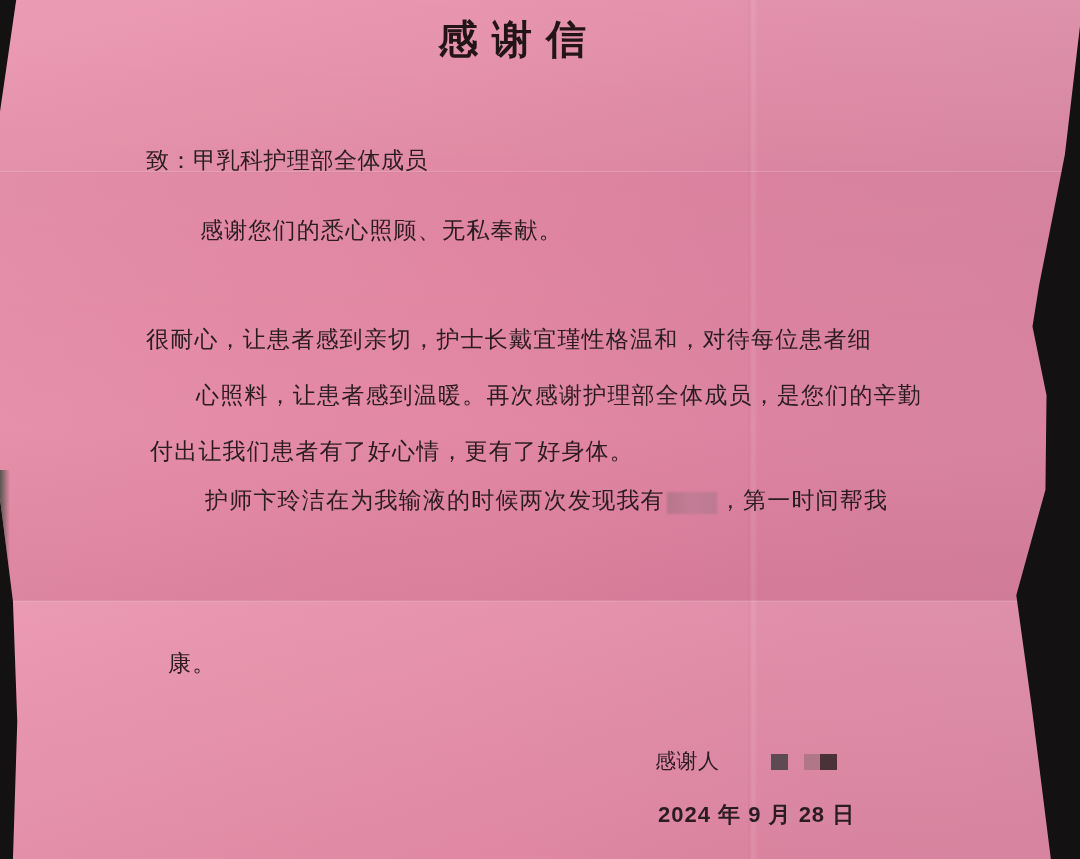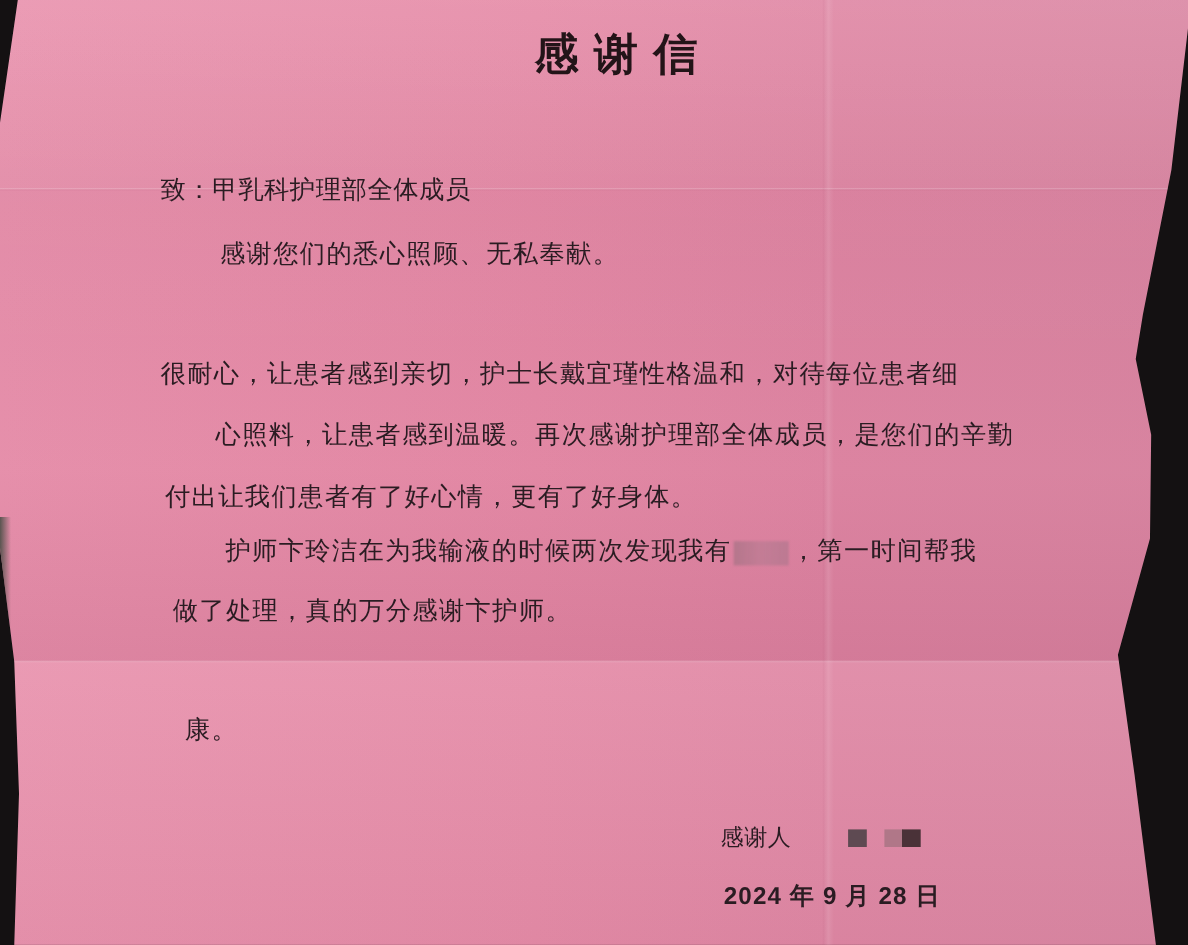--- a/index.html
+++ b/index.html
@@ -101,30 +101,29 @@
 
     .text {
       position: absolute;
       color: #2a1c22;
       font-family: "DejaVu Sans", "Liberation Sans", sans-serif;
       white-space: nowrap;
       letter-spacing: 0.5px;
     }
     .title {
       left: 438px;
-      top: 22px;
+      top: 12px;
       font-size: 40px;
       font-weight: bold;
       letter-spacing: 14px;
       color: #231418;
-      margin-left: 48px;
     }
     .salutation {
       left: 146px;
-      top: 157px;
+      top: 145px;
       font-size: 23px;
     }
     .para {
       font-size: 23px;
       letter-spacing: 1.2px;
       font-family: Liberation Serif, serif;
     }
     .p1 { left: 200px; top: 215px; }
     .p2l1 { left: 200px; top: 268px; }
     .p2l2 { left: 146px; top: 324px; }
@@ -186,21 +185,20 @@
 
     <div class="text para p1">感谢您们的悉心照顾、无私奉献。</div>
 
     <div class="text para p2l2">很耐心，让患者感到亲切，护士长戴宜瑾性格温和，对待每位患者细</div>
     <div class="text para p2l3">心照料，让患者感到温暖。再次感谢护理部全体成员，是您们的辛勤</div>
     <div class="text para p2l4">付出让我们患者有了好心情，更有了好身体。</div>
 
     <div class="text para p3l1">
       <span>护师卞玲洁在为我输液的时候两次发现我有</span><span class="redact"></span><span>，第一时间帮我</span>
     </div>
-    <div class="text para p3l2">做了处理，真的万分感谢卞护师。</div>
 
     <div class="text para p4l2">康。</div>
 
     <div class="text signer">感谢人</div>
     <div class="sig-redact sig-r1"></div>
     <div class="sig-redact sig-r2"></div>
     <div class="sig-redact sig-r3"></div>
 
     <div class="text date">2024 年 9 月 28 日</div>
   </div>

